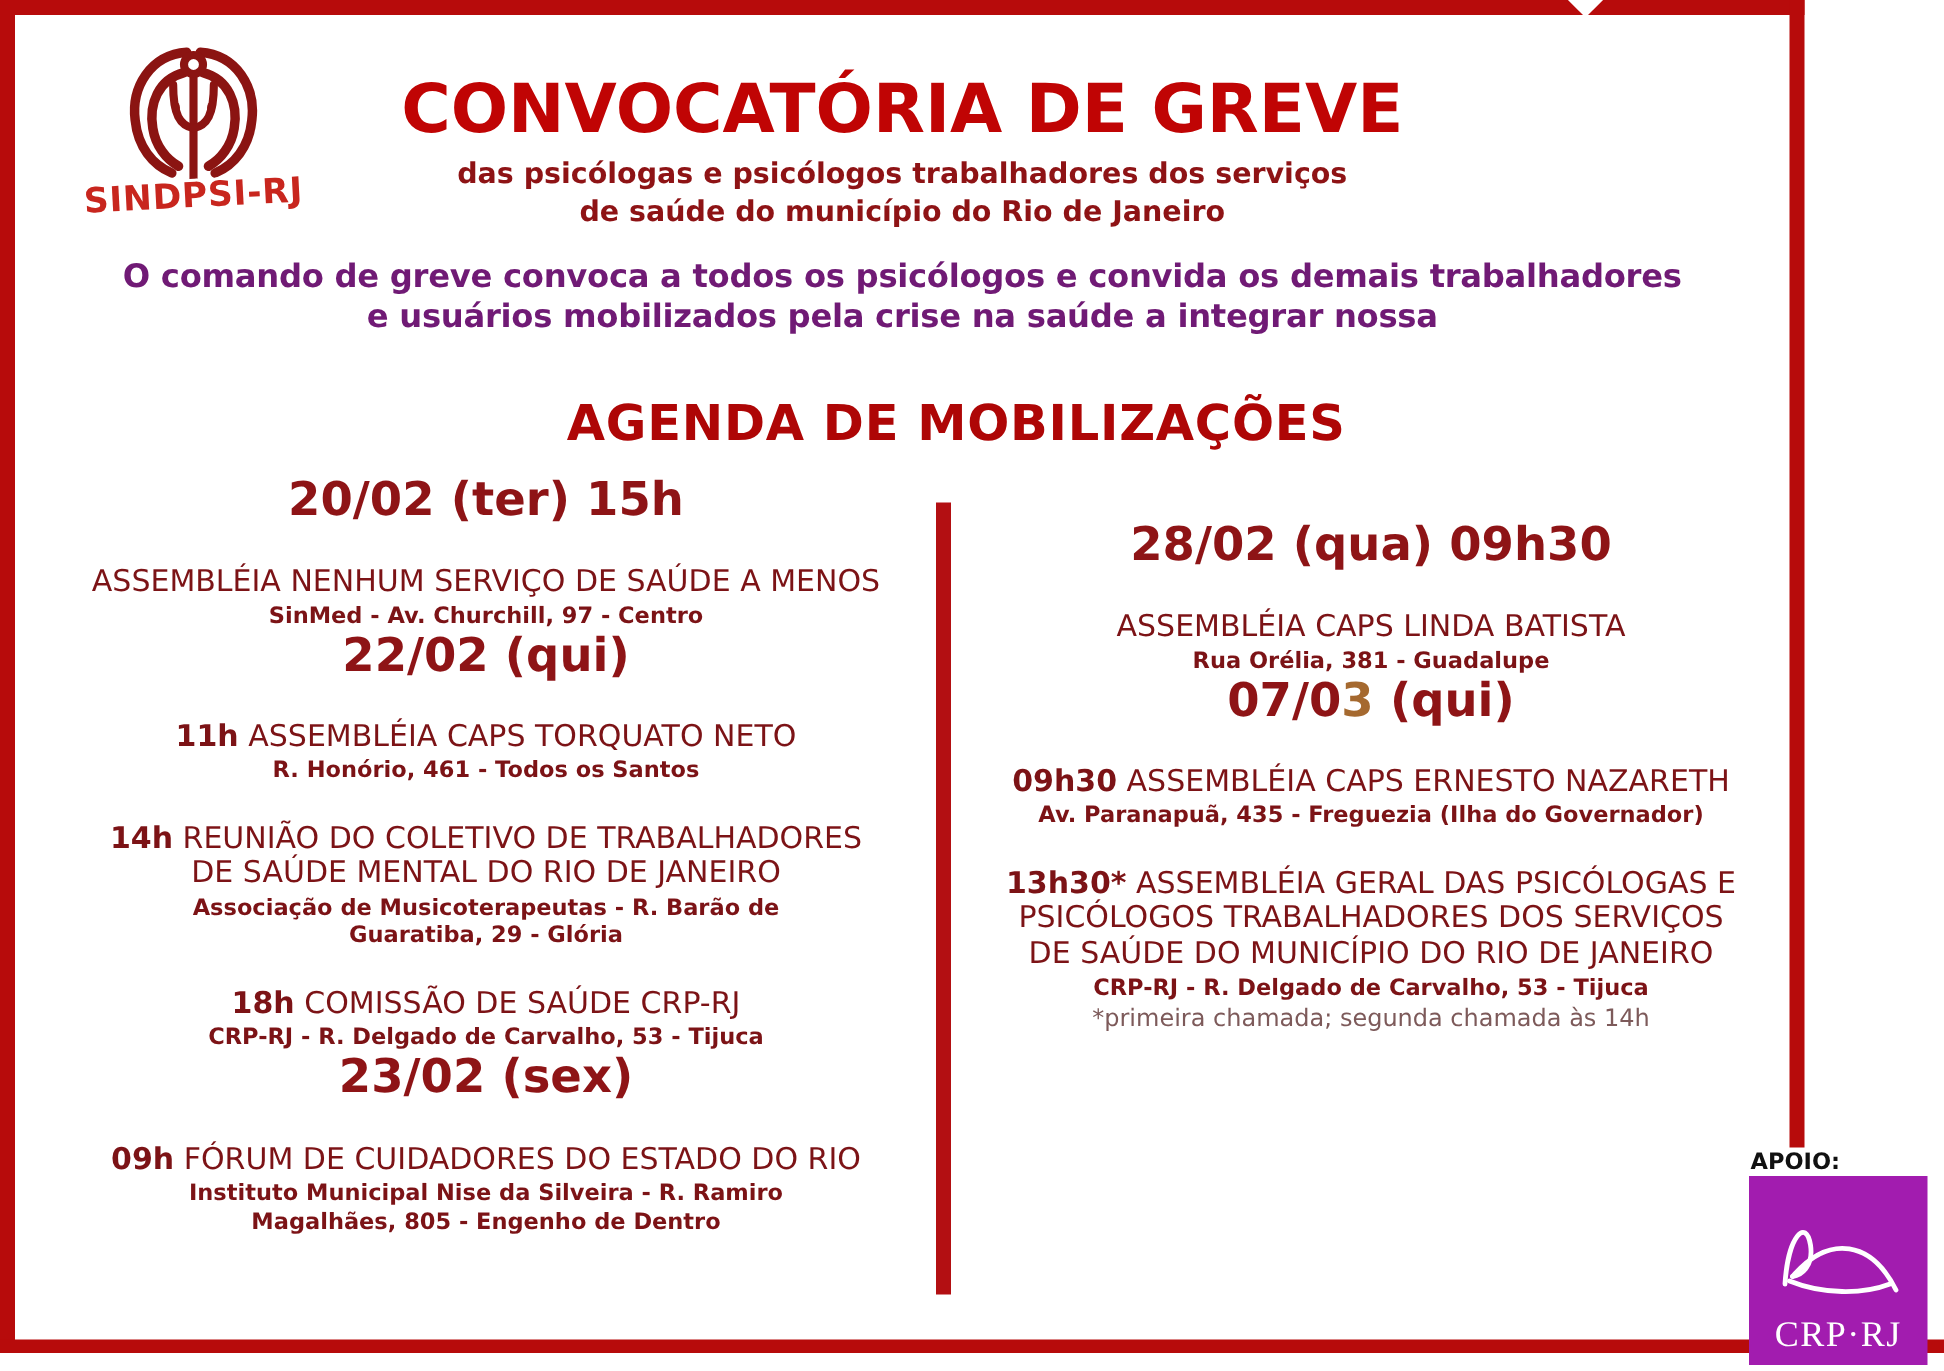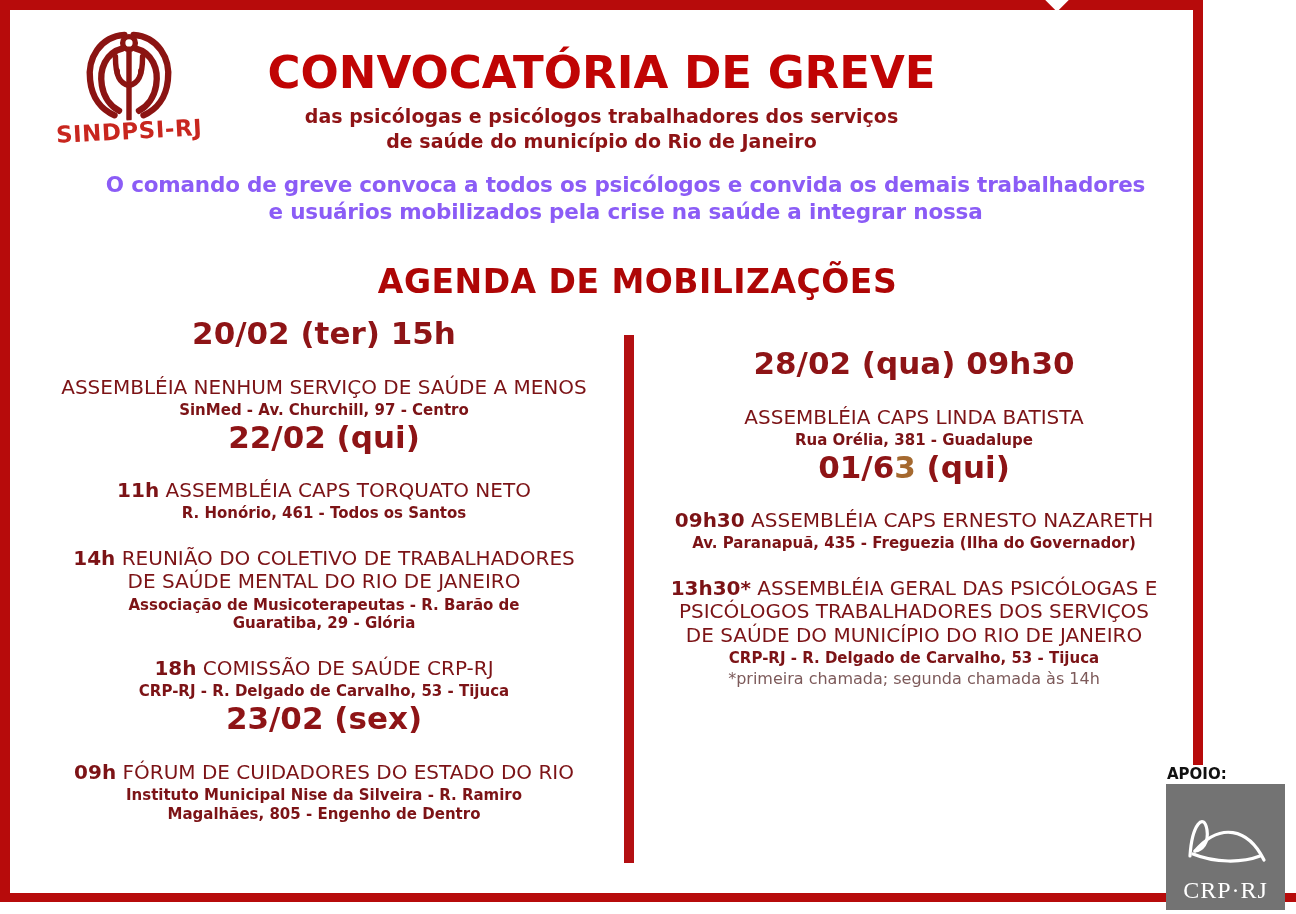--- a/index.html
+++ b/index.html
@@ -26,22 +26,22 @@
   .main-title{
     position:absolute;left:10px;top:46px;width:1183px;text-align:center;
     font-size:45px;font-weight:800;letter-spacing:0px;color:#c00404;
   }
   .subtitle{
     position:absolute;left:10px;top:104px;width:1183px;text-align:center;
     font-size:19px;font-weight:600;line-height:1.3;color:#8e1315;white-space:pre-line;
   }
   .intro{
     position:absolute;left:10px;top:172px;width:1183px;text-align:center;
-    font-size:21.5px;font-weight:bold;line-height:1.25;color:#8b5cf6;
-    letter-spacing:-0.2px;white-space:pre-line;padding-left:24px;
+    font-size:21.5px;font-weight:bold;line-height:1.25;color:#701a75;
+    letter-spacing:-0.2px;white-space:pre-line;
   }
   .agenda-title{
     position:absolute;left:10px;top:262px;width:1183px;text-align:center;
     font-size:33px;font-weight:800;color:#ae0606;letter-spacing:.5px;padding-left:36px;
   }
 
   
   .column{position:absolute;text-align:center;}
   .column-left{left:35px;top:316px;width:578px;}
   .column-right{left:645px;top:346px;width:538px;}
@@ -50,21 +50,21 @@
   .event{margin-top:24px;}
   .event-title{font-size:20px;color:#7c1316;line-height:1.16;white-space:pre-line;}
   .event-time{font-weight:bold;}
   .venue{font-size:15px;font-weight:bold;color:#7c1316;line-height:1.25;margin-top:2px;white-space:pre-line;}
   .note{font-size:16px;color:#7d1a1d;line-height:1.28;margin-top:2px;white-space:pre-line;}
   .note.faded{color:#7d5a5a;font-weight:normal;}
 
   
   .apoio-label{position:absolute;left:1167px;top:765px;font-size:15px;font-weight:bold;color:#111;}
   .crp-box{
-    position:absolute;left:1166px;top:784px;width:119px;height:126px;background:#737373;
+    position:absolute;left:1166px;top:784px;width:119px;height:126px;background:#a21caf;
     display:flex;flex-direction:column;align-items:center;justify-content:flex-end;
   }
   .crp-swoosh{position:absolute;left:4px;top:6px;}
   .crp-text{
     font-family:"Liberation Serif", serif;font-size:24px;color:#fff;
     letter-spacing:1px;margin-bottom:6px;position:relative;
   }
 </style>
 </head>
 <body>
@@ -134,21 +134,21 @@
 Magalhães, 805 - Engenho de Dentro</div>
       </div>
     </div>
   <div class="divider"></div>
   <div class="column column-right">
       <div class="date-heading">28/02 (qua) 09h30</div>
       <div class="event">
         <div class="event-title"><span>ASSEMBLÉIA CAPS LINDA BATISTA</span></div>
         <div class="venue">Rua Orélia, 381 - Guadalupe</div>
       </div>
-      <div class="date-heading"><span>01/6</span><span class="alt-digit">3</span><span> (qui)</span></div>
+      <div class="date-heading"><span>07/0</span><span class="alt-digit">3</span><span> (qui)</span></div>
       <div class="event">
         <div class="event-title"><span class="event-time">09h30</span> <span>ASSEMBLÉIA CAPS ERNESTO NAZARETH</span></div>
         <div class="venue">Av. Paranapuã, 435 - Freguezia (Ilha do Governador)</div>
       </div>
       <div class="event">
         <div class="event-title"><span class="event-time">13h30*</span> <span>ASSEMBLÉIA GERAL DAS PSICÓLOGAS E
 PSICÓLOGOS TRABALHADORES DOS SERVIÇOS
 DE SAÚDE DO MUNICÍPIO DO RIO DE JANEIRO</span></div>
         <div class="venue">CRP-RJ - R. Delgado de Carvalho, 53 - Tijuca</div>
         <div class="note faded">*primeira chamada; segunda chamada às 14h</div>

